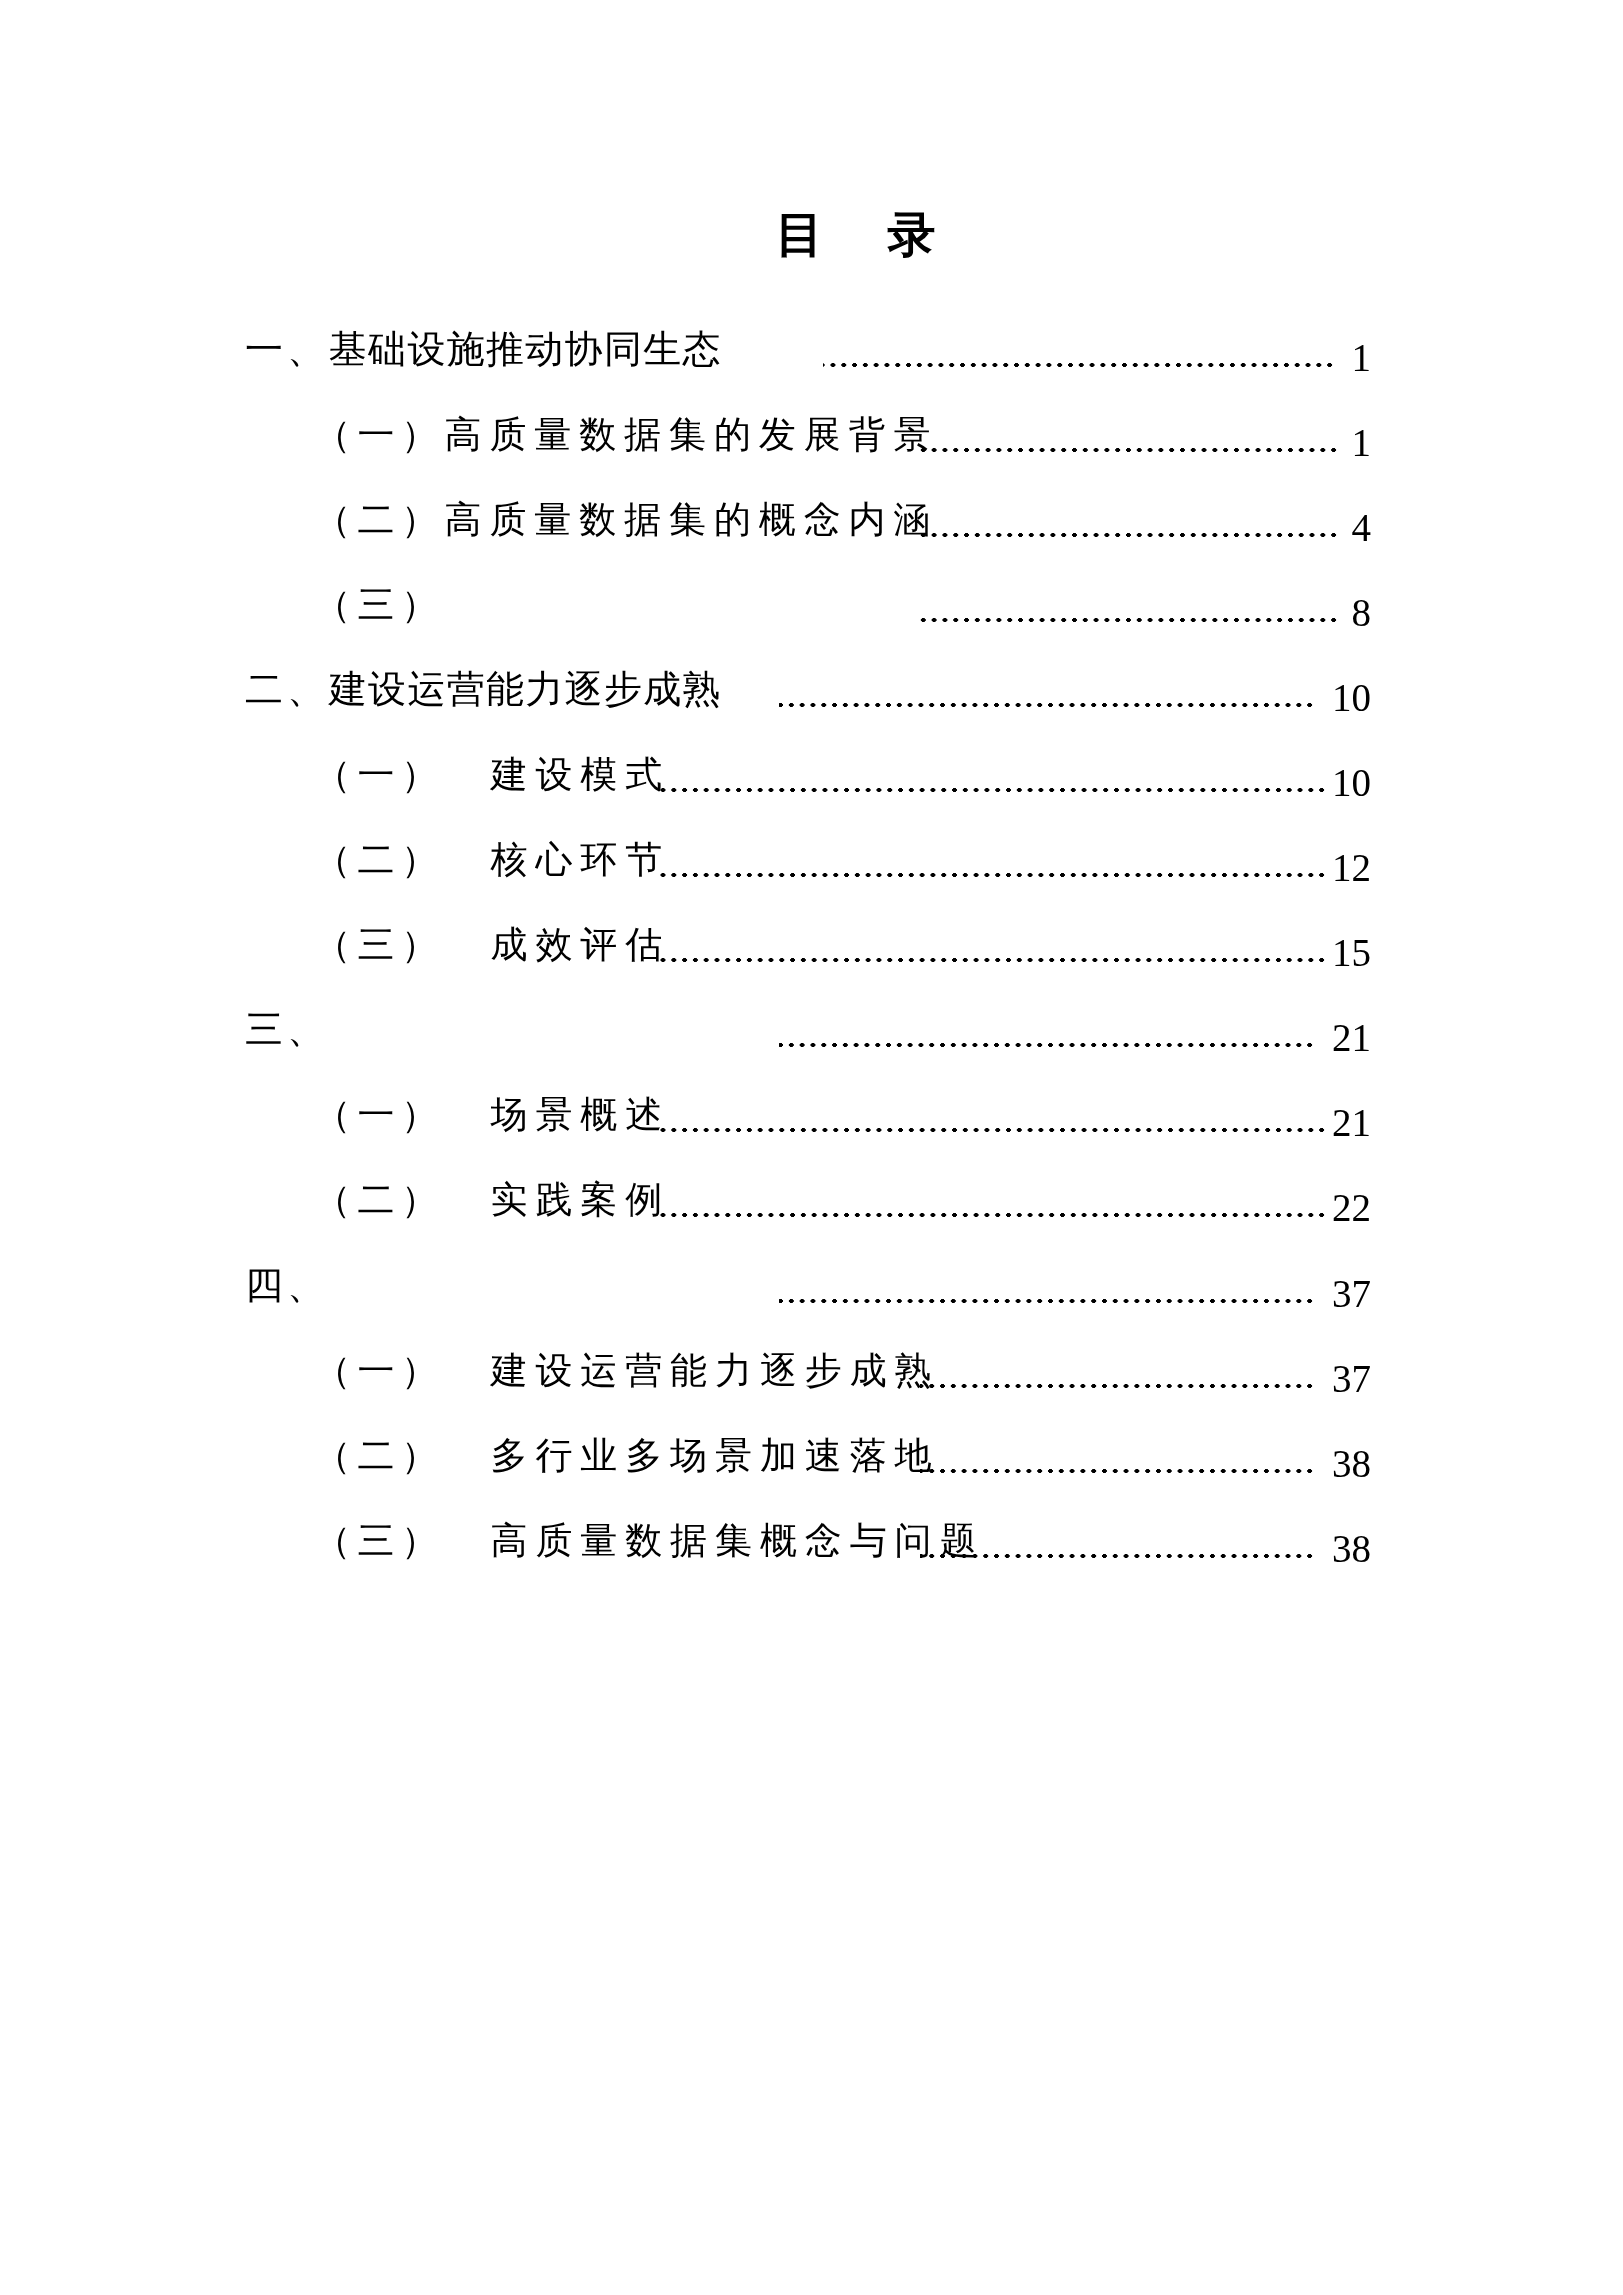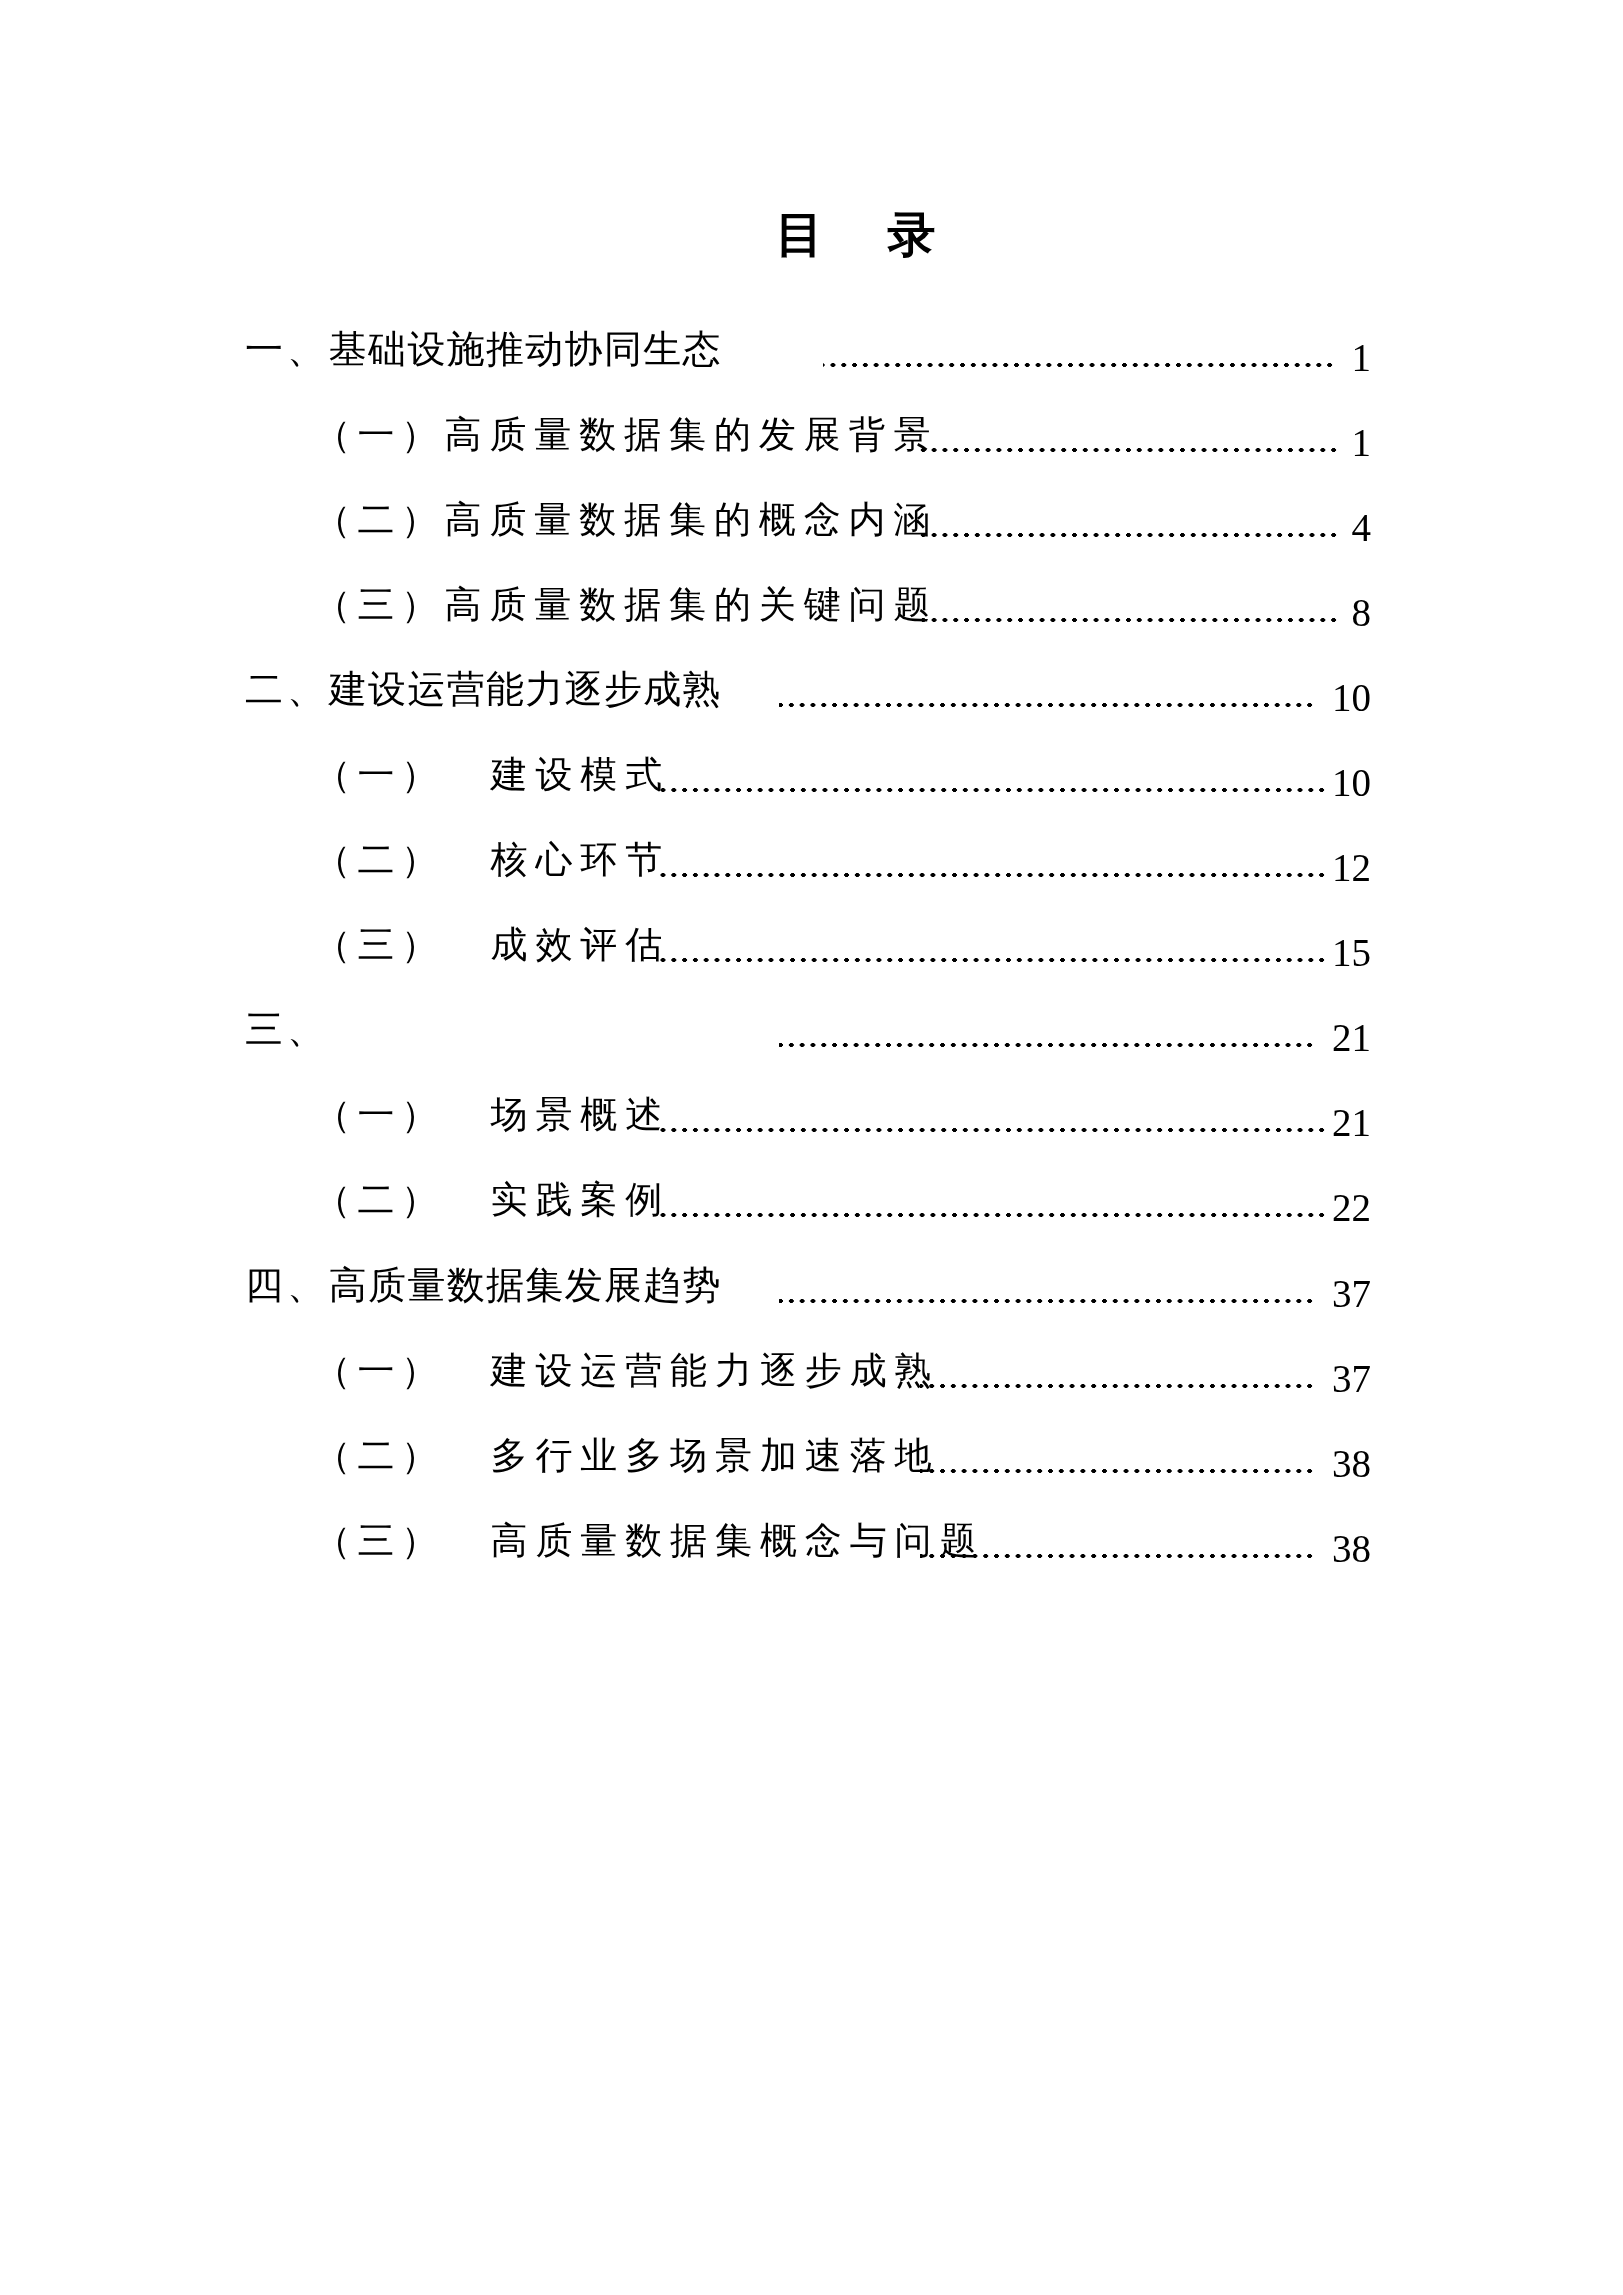--- a/index.html
+++ b/index.html
@@ -133,21 +133,20 @@
       <span class="toc-num">（二）</span>
       <span class="toc-text">高质量数据集的概念内涵</span>
     </span>
     <span class="toc-dots" style="left:920px; right:284px;"></span>
     <span class="toc-page">4</span>
   </div>
 
   <div class="toc-row level-2" style="top:586px;">
     <span class="toc-label">
       <span class="toc-num">（三）</span>
-      <span class="toc-text">高质量数据集的关键问题</span>
     </span>
     <span class="toc-dots" style="left:920px; right:284px;"></span>
     <span class="toc-page">8</span>
   </div>
 
   <div class="toc-row level-1" style="top:671px;">
     <span class="toc-label">
       <span class="toc-num">二、</span>
       <span class="toc-text">建设运营能力逐步成熟</span>
     </span>
@@ -209,21 +208,20 @@
       <span class="toc-spacer spacer-wide"></span>
       <span class="toc-text">实践案例</span>
     </span>
     <span class="toc-dots" style="left:655px; right:296px;"></span>
     <span class="toc-page">22</span>
   </div>
 
   <div class="toc-row level-1" style="top:1267px;">
     <span class="toc-label">
       <span class="toc-num">四、</span>
-      <span class="toc-text">高质量数据集发展趋势</span>
     </span>
     <span class="toc-dots" style="left:779px; right:308px;"></span>
     <span class="toc-page">37</span>
   </div>
 
   <div class="toc-row level-2" style="top:1352px;">
     <span class="toc-label">
       <span class="toc-num">（一）</span>
       <span class="toc-spacer spacer-wide"></span>
       <span class="toc-text">建设运营能力逐步成熟</span>

